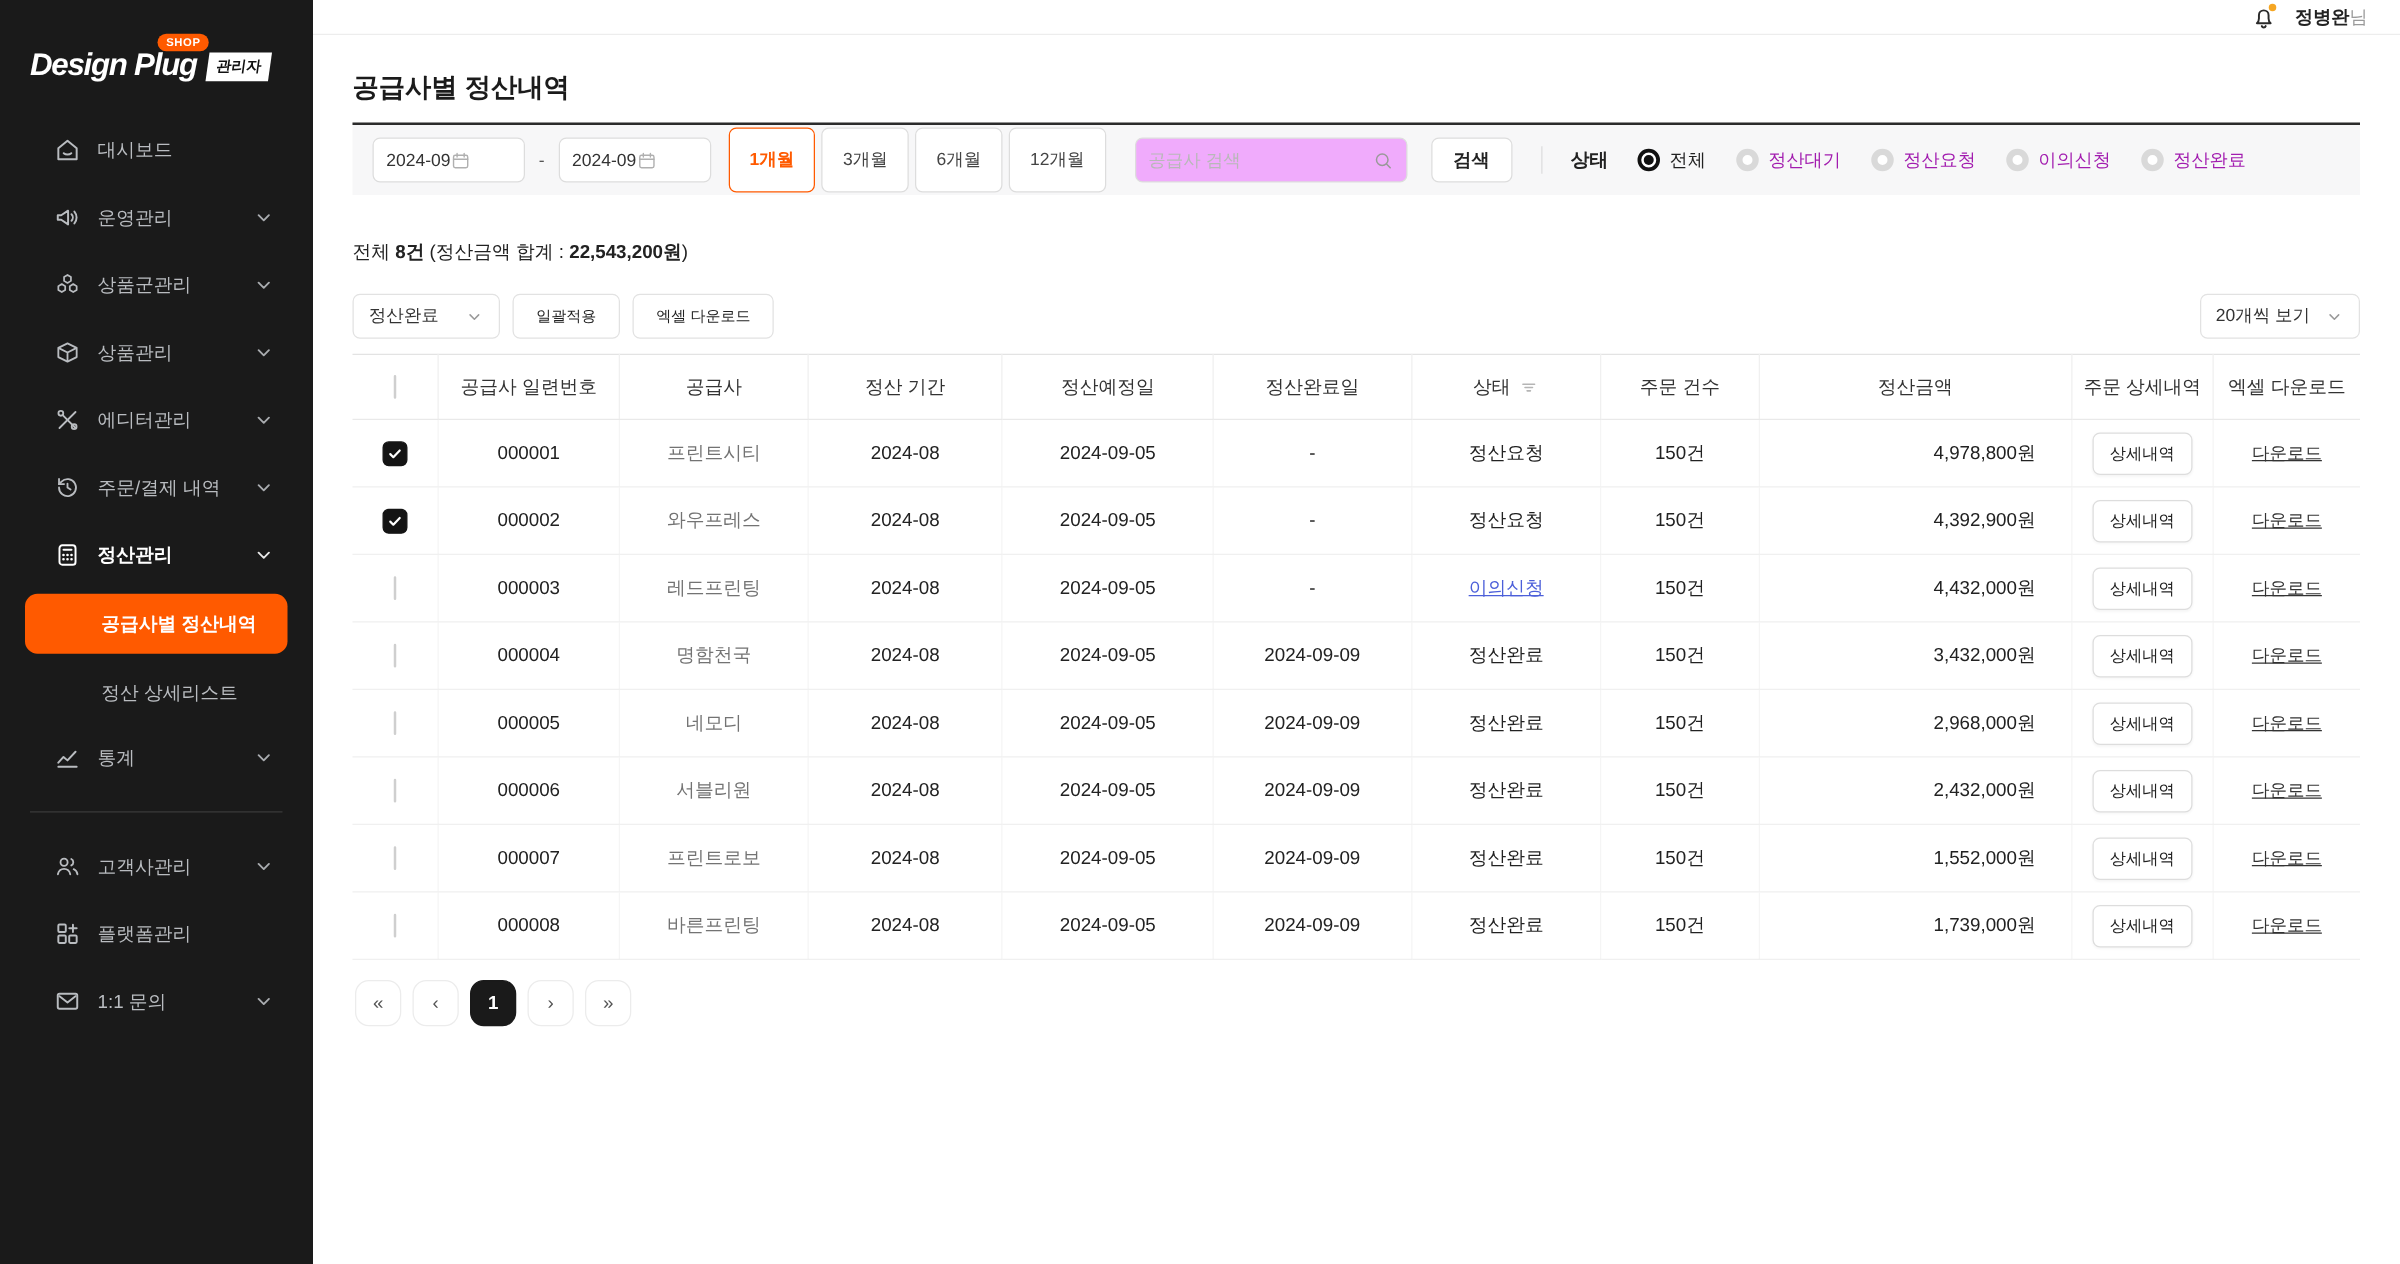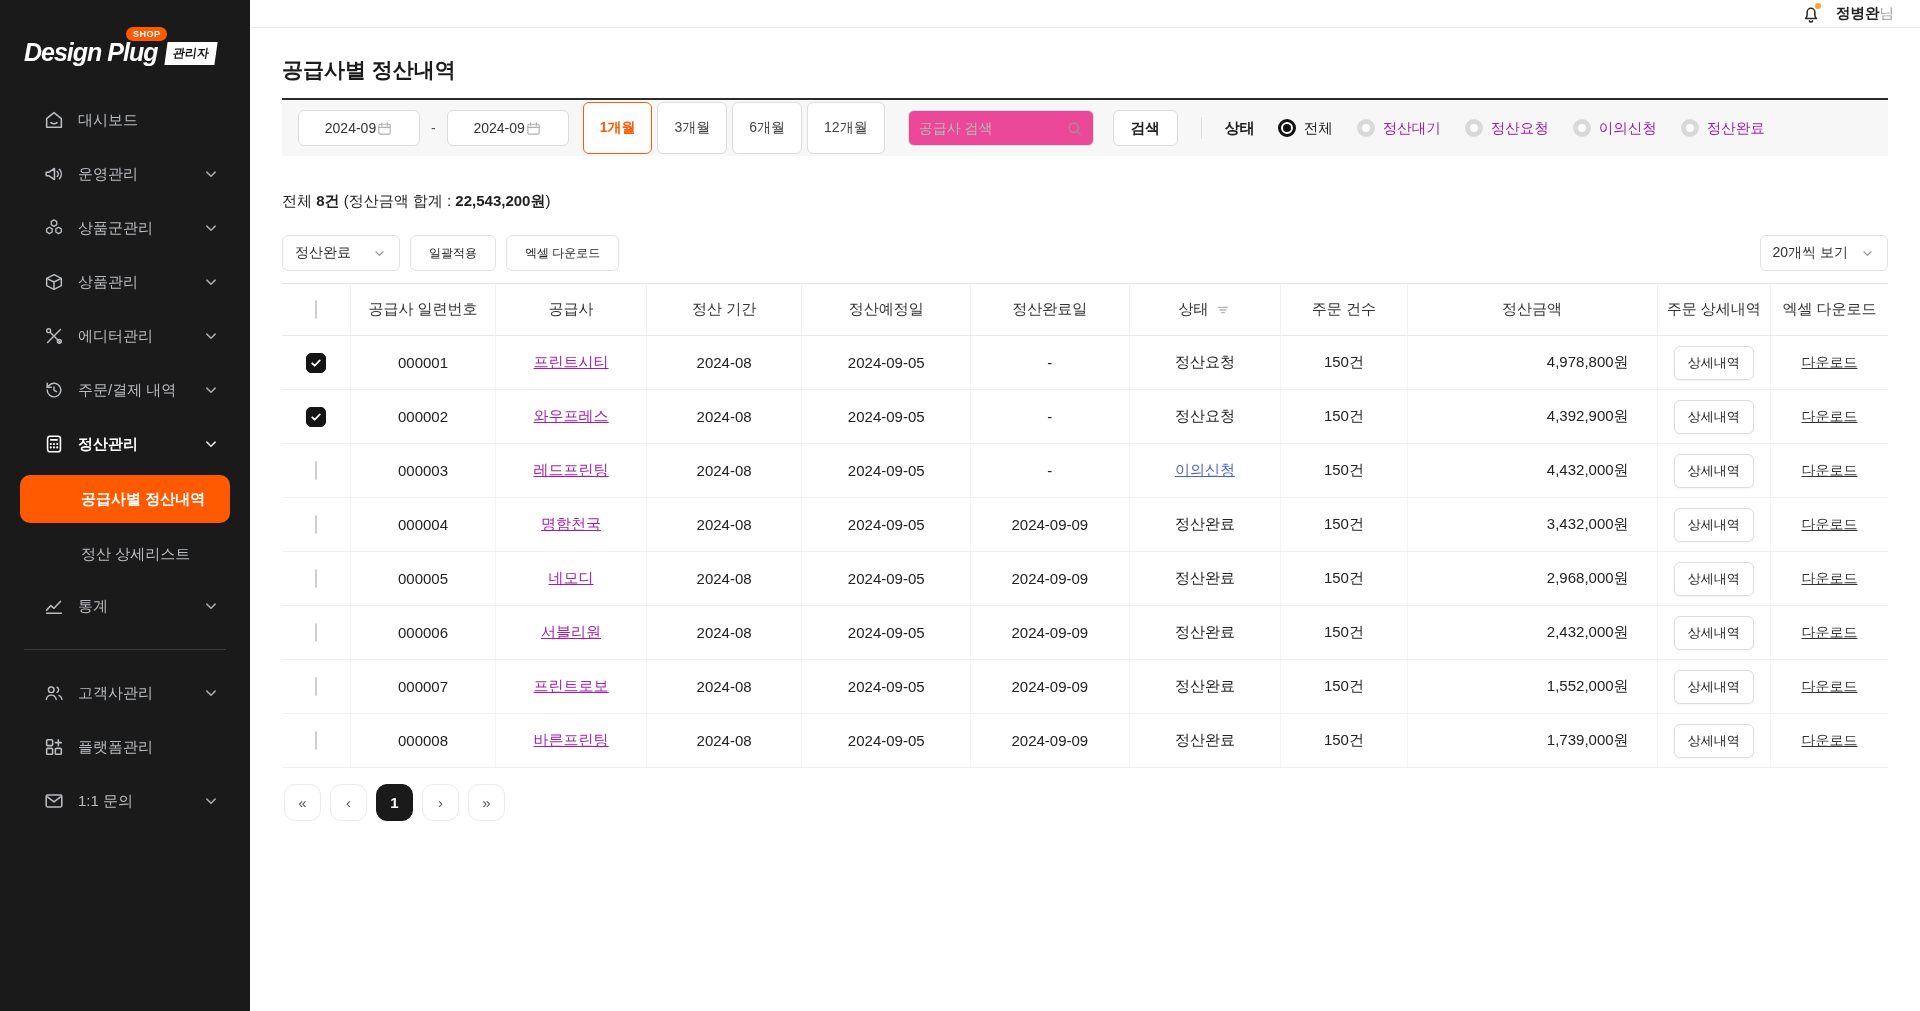--- a/index.html
+++ b/index.html
@@ -40,30 +40,30 @@
     border-radius:50%; background:#f5a623; }
   .user-name { font-size:14.5px; font-weight:700; color:#222; }
   .user-suffix { font-weight:400; color:#9a9a9a; }
 
   
   .content { margin-left:250px; padding:0 32px; }
   .page-title { font-size:21px; font-weight:800; color:#1b1b1b; margin:28px 0 14px 0; }
 
   .filter-bar { display:flex; align-items:center; height:58px; background:#f7f7f8;
     border-top:2px solid #2b2b2b; padding:0 16px; gap:9px; }
-  .date-box { display:flex; align-items:center; justify-content:center;
+  .date-box { display:flex; align-items:center; justify-content:flex-start;
     width:122px; height:36px; background:#fff; border:1px solid #ddd; border-radius:6px;
     padding:0 10px; font-size:14px; color:#333; cursor:pointer; }
   .date-box svg { width:17px; height:17px; color:#b0b0b0; }
   .date-sep { color:#555; font-size:14px; margin:0 2px; }
   .period-btn { height:52px; padding:0 16px; background:#fff; border:1px solid #ddd;
     border-radius:6px; font-size:14px; color:#444; cursor:pointer; margin-left:5px;
     font-family:inherit; }
   .period-btn.active { border-color:#ff5a00; color:#ff5a00; font-weight:600; }
-  .search-box { display:flex; align-items:center; width:186px; height:36px; background:#ec4899;
+  .search-box { display:flex; align-items:center; width:218px; height:36px; background:#f0abfc;
     border:1px solid #ddd; border-radius:6px; padding:0 10px; margin-left:14px; }
   .search-box input { border:0; outline:0; flex:1; font-size:14px; color:#333;
     font-family:inherit; background:transparent; min-width:0; }
   .search-box input::placeholder { color:#b8b8b8; }
   .search-box svg { width:17px; height:17px; color:#999; flex:0 0 17px; }
   .search-btn { height:36px; padding:0 17px; background:#fff; border:1px solid #ddd;
     border-radius:6px; font-size:14.5px; font-weight:600; color:#222; cursor:pointer;
     margin-left:10px; font-family:inherit; }
   .v-divider { width:1px; height:22px; background:#ddd; margin:0 14px; }
   .status-label { font-size:15px; font-weight:700; color:#222; margin-right:14px; }
@@ -101,21 +101,21 @@
   tbody td:last-child { border-right:0; }
   .col-amount { text-align:right !important; padding-right:28px; }
   .th-status { display:inline-flex; align-items:center; gap:7px; }
   .filter-icon { width:16px; height:16px; color:#b5b5b5; cursor:pointer; }
   .filter-icon svg { width:16px; height:16px; display:block; }
   .cb { width:20px; height:20px; border:1.5px solid #cfcfcf; border-radius:5px;
     background:#fff; margin:0 auto; cursor:pointer; }
   .cb.checked { background:#141414; border-color:#141414; display:flex;
     align-items:center; justify-content:center; }
   .cb svg { width:14px; height:14px; }
-  a.sup-link { color:#a21caf; text-decoration:underline; cursor:pointer; }
+  a.sup-link { color:#737373; cursor:pointer; }
   .status-link { color:#4c5fd9; text-decoration:underline; cursor:pointer; }
   .detail-btn { padding:7px 13px; background:#fff; border:1px solid #ddd; border-radius:6px;
     font-size:13px; color:#222; cursor:pointer; box-shadow:0 1px 2px rgba(0,0,0,.04);
     font-family:inherit; }
   a.dl-link { color:#333; text-decoration:underline; font-size:14px; cursor:pointer; }
 
   
   .pagination { display:flex; gap:9px; margin:16px 0 0 2px; }
   .pg-btn { width:37px; height:37px; display:flex; align-items:center; justify-content:center;
     border:1px solid #ececec; border-radius:11px; background:#fff; color:#555;

